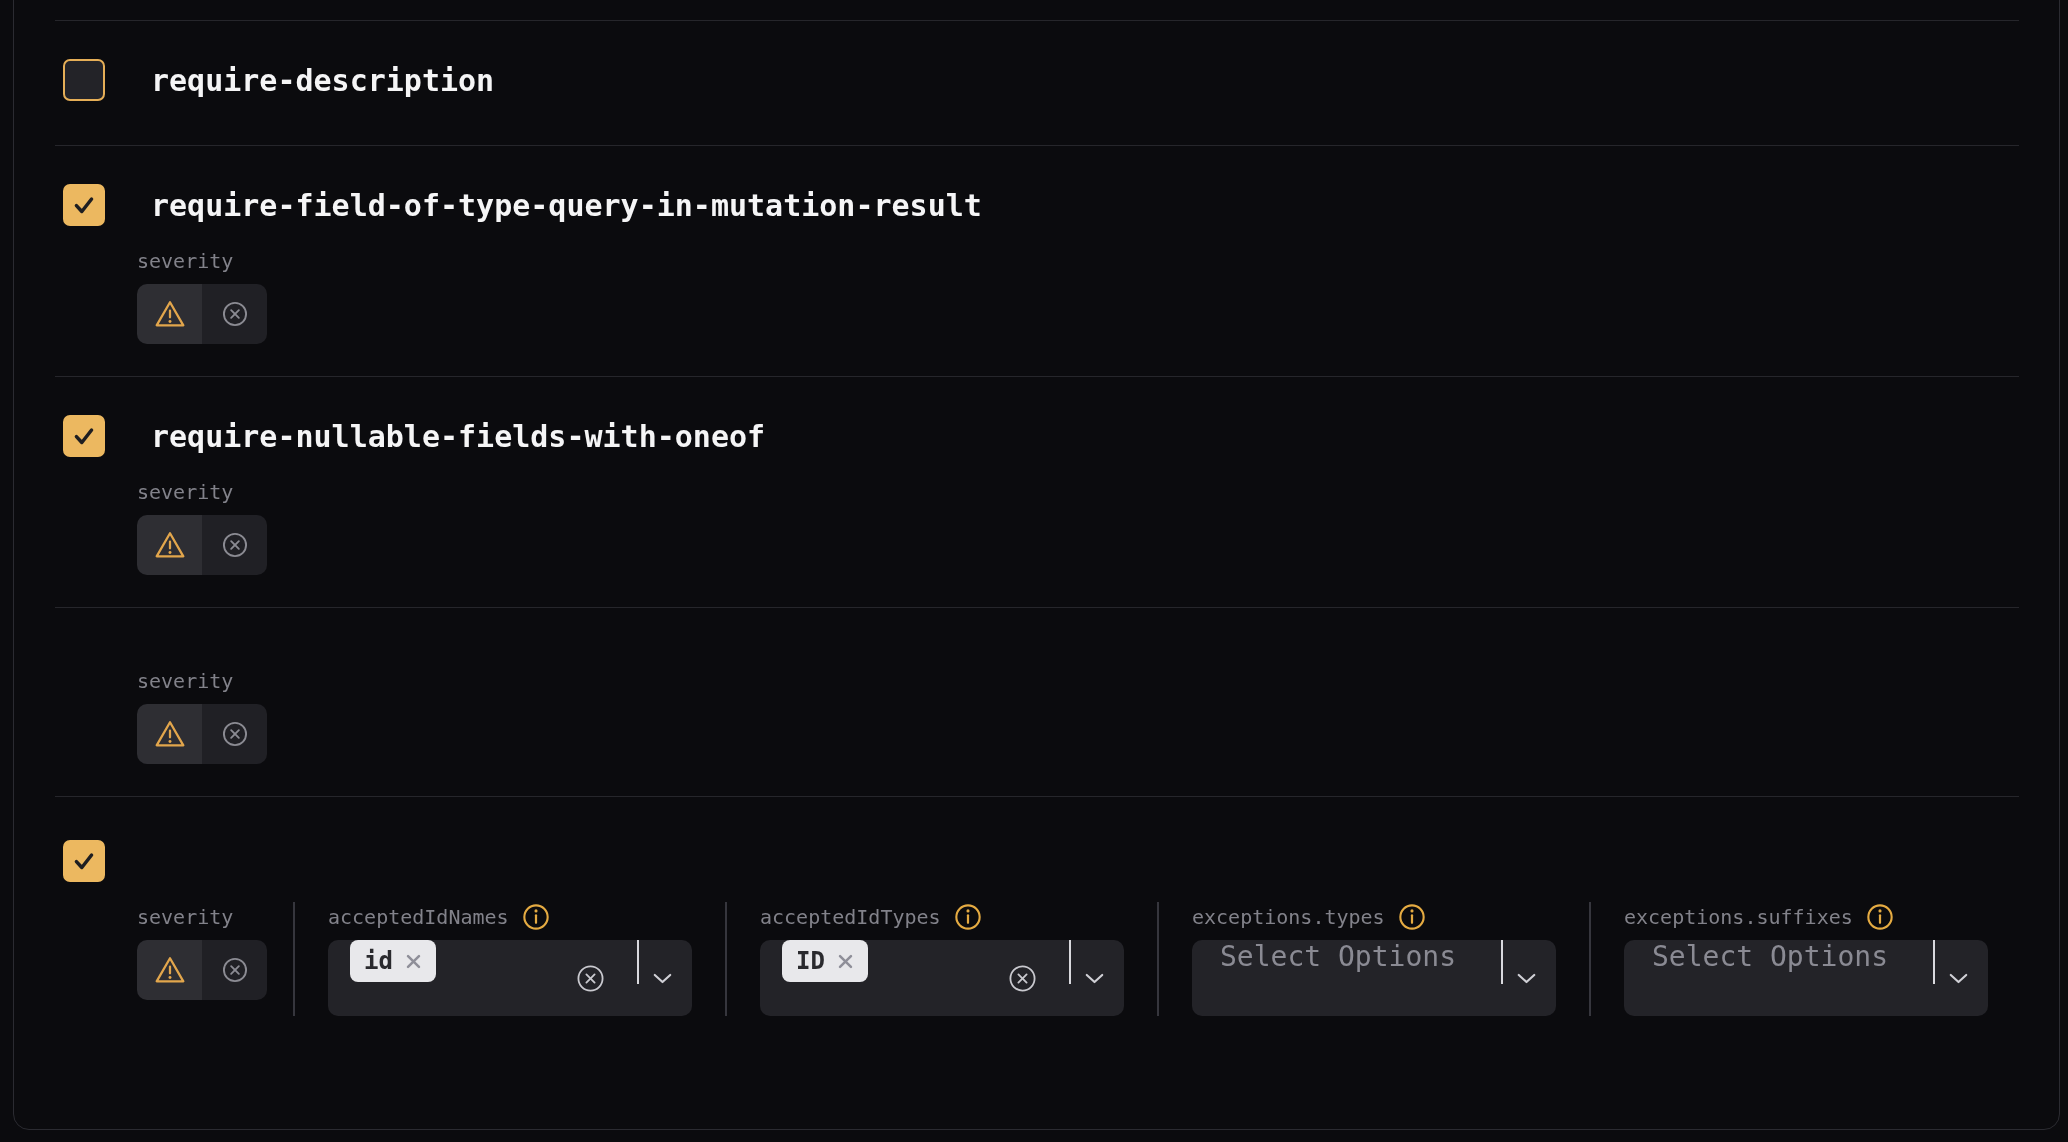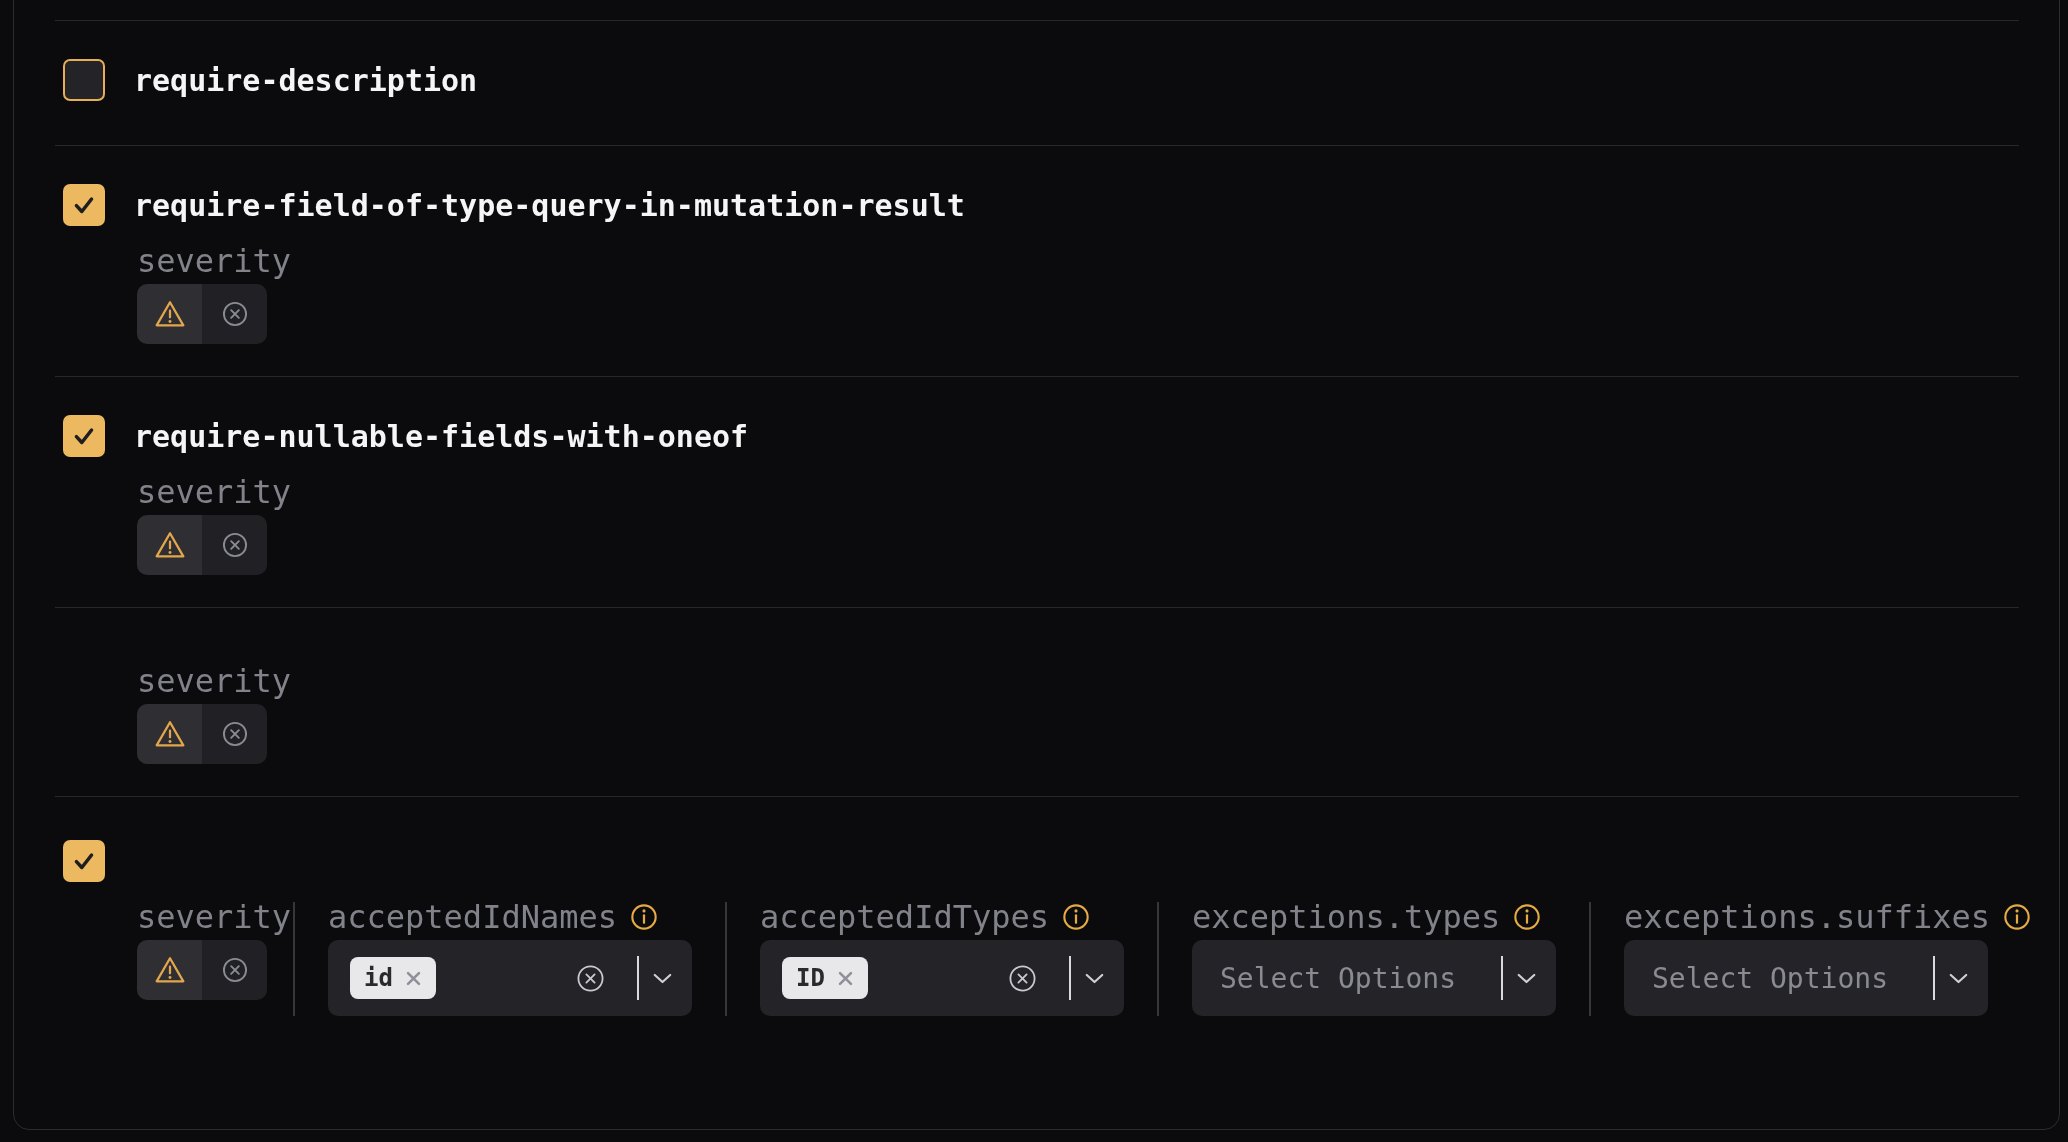--- a/index.html
+++ b/index.html
@@ -16,36 +16,36 @@
   .rule.simple { padding:38px 0 44px 0; }
   
   .rule.with-config { padding:38px 0 32px 0; }
   .rule.last { border-bottom:none; padding:43px 0 0 0; }
 
   .rule-head { display:flex; align-items:center; }
   .checkbox { width:42px; height:42px; margin-left:8px; border-radius:7px; flex:0 0 auto;
               display:flex; align-items:center; justify-content:center; cursor:pointer; }
   .checkbox.unchecked { background:#232328; border:2px solid #e5ae57; }
   .checkbox.checked   { background:#ecb860; border:2px solid #ecb860; }
-  .rule-name { margin-left:29px; font-size:30px; font-weight:bold; color:#f5f5f6; letter-spacing:0; }
+  .rule-name { margin-left:46px; font-size:30px; font-weight:bold; color:#f5f5f6; letter-spacing:0; }
 
   .config { margin-left:82px; margin-top:20px; }
-  .field-label { font-size:32px; color:#82828a; line-height:30px; display:flex; align-items:center; gap:13px; }
+  .field-label { font-size:20px; color:#82828a; line-height:30px; display:flex; align-items:center; gap:13px; }
   .seg-group { margin-top:8px; display:flex; width:130px; height:60px; border-radius:10px; overflow:hidden; }
   .seg { width:65px; height:60px; border:none; display:flex; align-items:center; justify-content:center; cursor:pointer; }
   .seg.selected { background:#2e2e33; }
   .seg.unselected { background:#202025; }
 
   
   .config-row { margin-left:82px; margin-top:20px; display:flex; align-items:stretch; }
   .config-col { padding:0 33px; border-left:2px solid #36363d; }
   .config-col.first { padding-left:0; border-left:none; width:156px; flex:0 0 auto; }
 
   .control { margin-top:8px; width:364px; height:76px; background:#232328; border-radius:10px;
-             display:flex; align-items:center; padding:0 20px 0 22px; cursor:pointer; }
+             display:flex; padding:0 20px 0 22px; cursor:pointer; }
   .control.select-empty { padding-left:28px; }
   .spacer { flex:1 1 auto; }
 
   .tag-chip { height:42px; background:#e8e8eb; border-radius:8px; display:flex; align-items:center;
               gap:12px; padding:0 14px; }
   .tag-text { font-size:24px; font-weight:bold; color:#2a2a2e; }
   .placeholder { font-size:28px; color:#8a8a93; }
 
   .vline { width:2px; height:44px; background:#d9d9de; margin:0 14px 0 18px; flex:0 0 auto; }
   .clear-btn { margin-right:14px; display:flex; align-items:center; cursor:pointer; flex:0 0 auto; }

